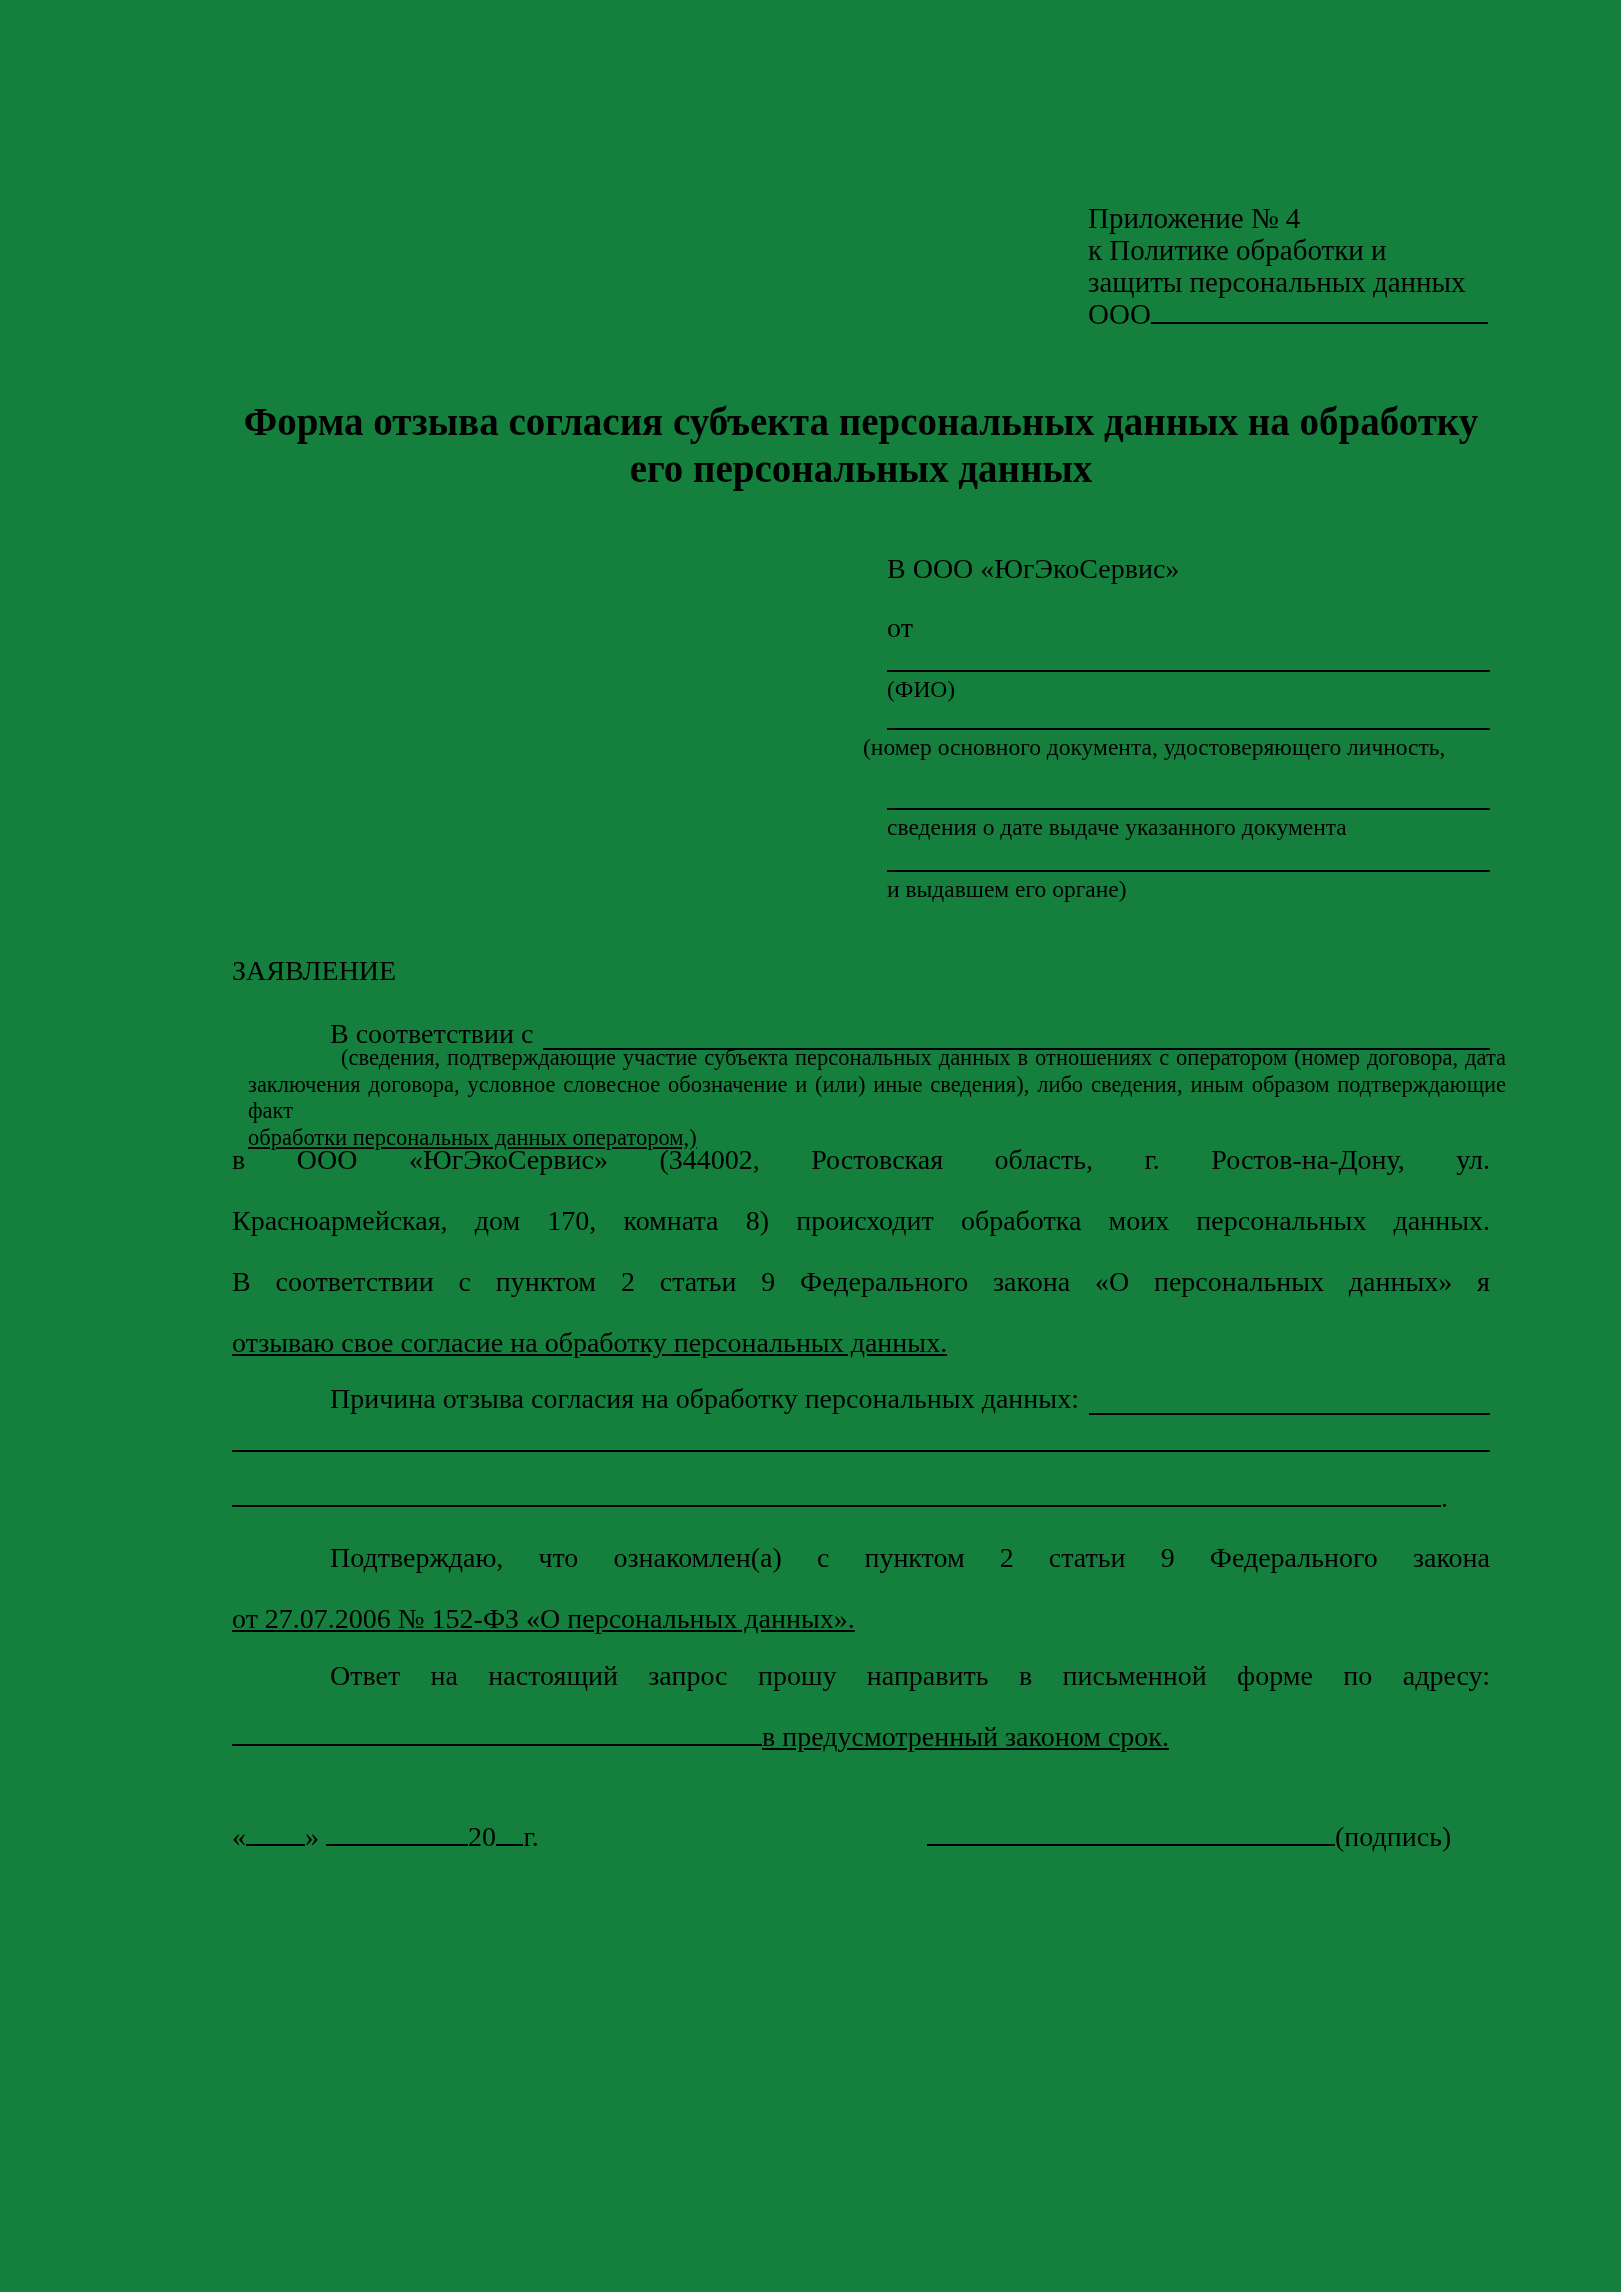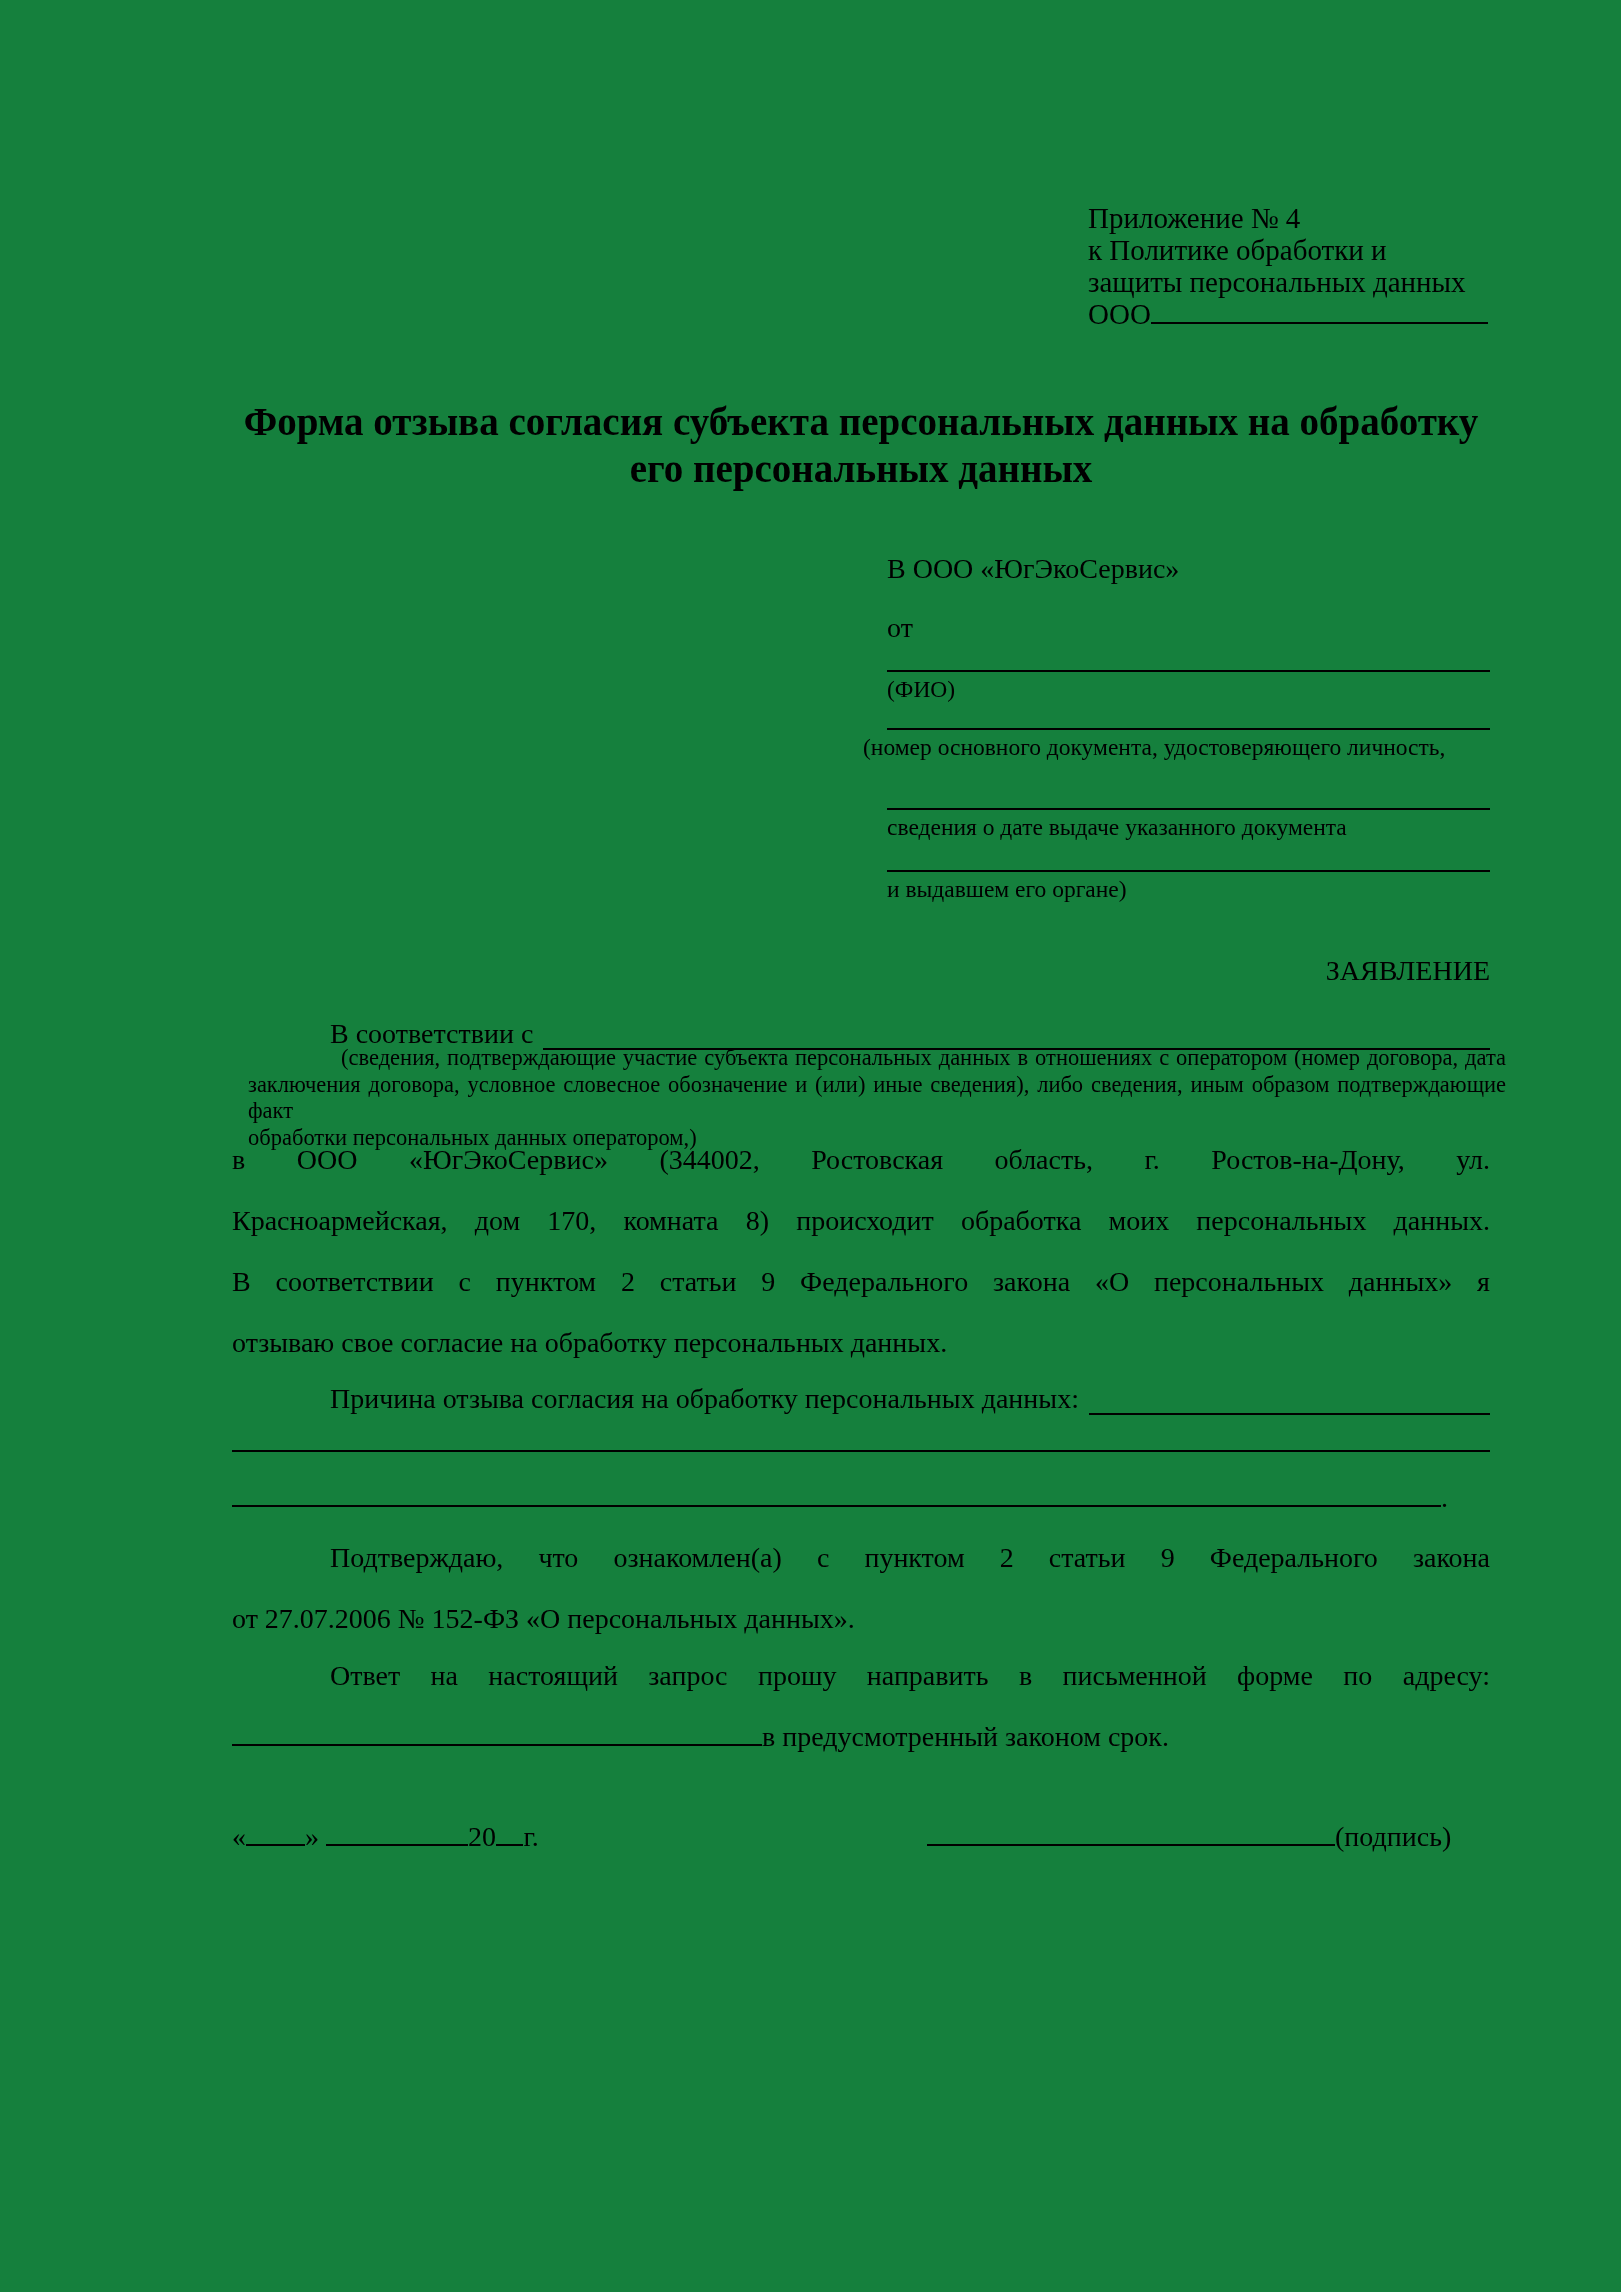--- a/index.html
+++ b/index.html
@@ -10,22 +10,22 @@
     background:#15803d;
     color:#000;
     font-family:"Liberation Serif","DejaVu Serif",serif;
     overflow:hidden;
   }
   .abs{position:absolute;}
   .body-f{font-size:28px;}
   .lh62{line-height:61px;}
   .lh44{line-height:43px;}
   .jl{text-align:justify;text-align-last:justify;}
-  .left{text-align:right;text-align-last:left;}
-  .center{text-align:right;}
+  .left{text-align:right;text-align-last:left;text-decoration:underline;}
+  .center{text-align:left;}
   .small{font-size:22.5px;line-height:26.5px;}
   .cap{font-size:23.5px;line-height:27.4px;text-align:left;}
   
   .u{display:inline-block;border-bottom:2.9px solid #000;height:1px;vertical-align:baseline;}
   .u2{display:inline-block;border-bottom:2px solid #000;height:1px;vertical-align:baseline;}
   
   .fill{display:flex;}
   .fill .ufill{flex:1;border-bottom:2.9px solid #000;margin-bottom:13.7px;margin-left:9.8px;align-self:stretch;}
   .fill-intro .ufill{margin-bottom:8.8px;}
   .rule{border-top:2px solid #000;height:0;}

